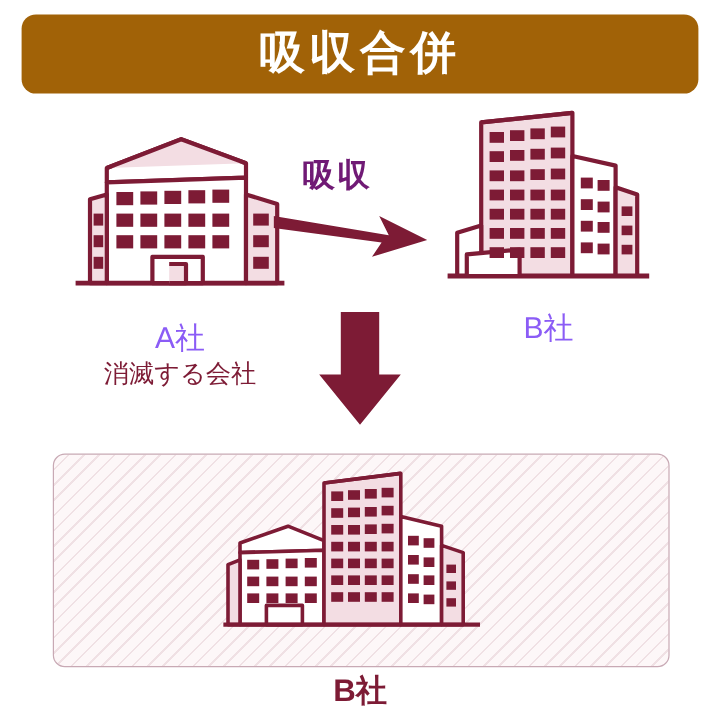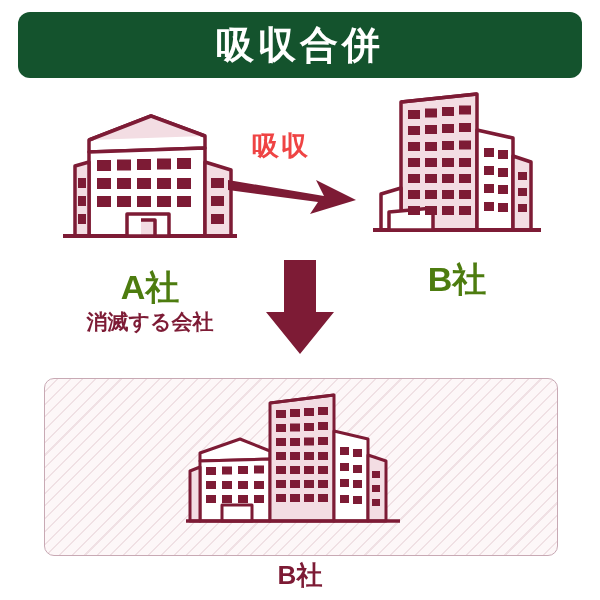--- a/index.html
+++ b/index.html
@@ -19,21 +19,21 @@
     height: 600px;
   }
 
   
   .title-banner {
     position: absolute;
     left: 18px;
     top: 12px;
     width: 564px;
     height: 66px;
-    background: #14532d;
+    background: #a16207;
     border-radius: 12px;
     display: flex;
     align-items: center;
     justify-content: center;
   }
   .title-text {
     color: #ffffff;
     font-size: 38px;
     font-weight: bold;
     letter-spacing: 4px;
@@ -56,40 +56,40 @@
   .node-a { left: 40px; top: 18px; width: 220px; }
   .node-b { left: 352px; top: 10px; width: 210px; }
 
   .bldg-wrap {
     height: 168px;
     display: flex;
     align-items: flex-end;
     justify-content: center;
   }
   .node-label {
-    color: #4d7c0f;
-    font-size: 34px;
-    font-weight: bold;
+    color: #8b5cf6;
+    font-size: 25px;
+    font-weight: normal;
     line-height: 1.15;
     margin-top: 4px;
   }
   .node-sub {
     color: #7d1b35;
     font-size: 21px;
-    font-weight: bold;
+    font-weight: normal;
     line-height: 1.2;
     margin-top: 2px;
   }
 
   
   .arrow-label {
     position: absolute;
     left: 252px;
     top: 50px;
-    color: #ef4444;
+    color: #701a75;
     font-size: 27px;
     font-weight: bold;
     letter-spacing: 2px;
   }
   .arrow-h {
     position: absolute;
     left: 228px;
     top: 96px;
     width: 128px;
     height: 48px;

